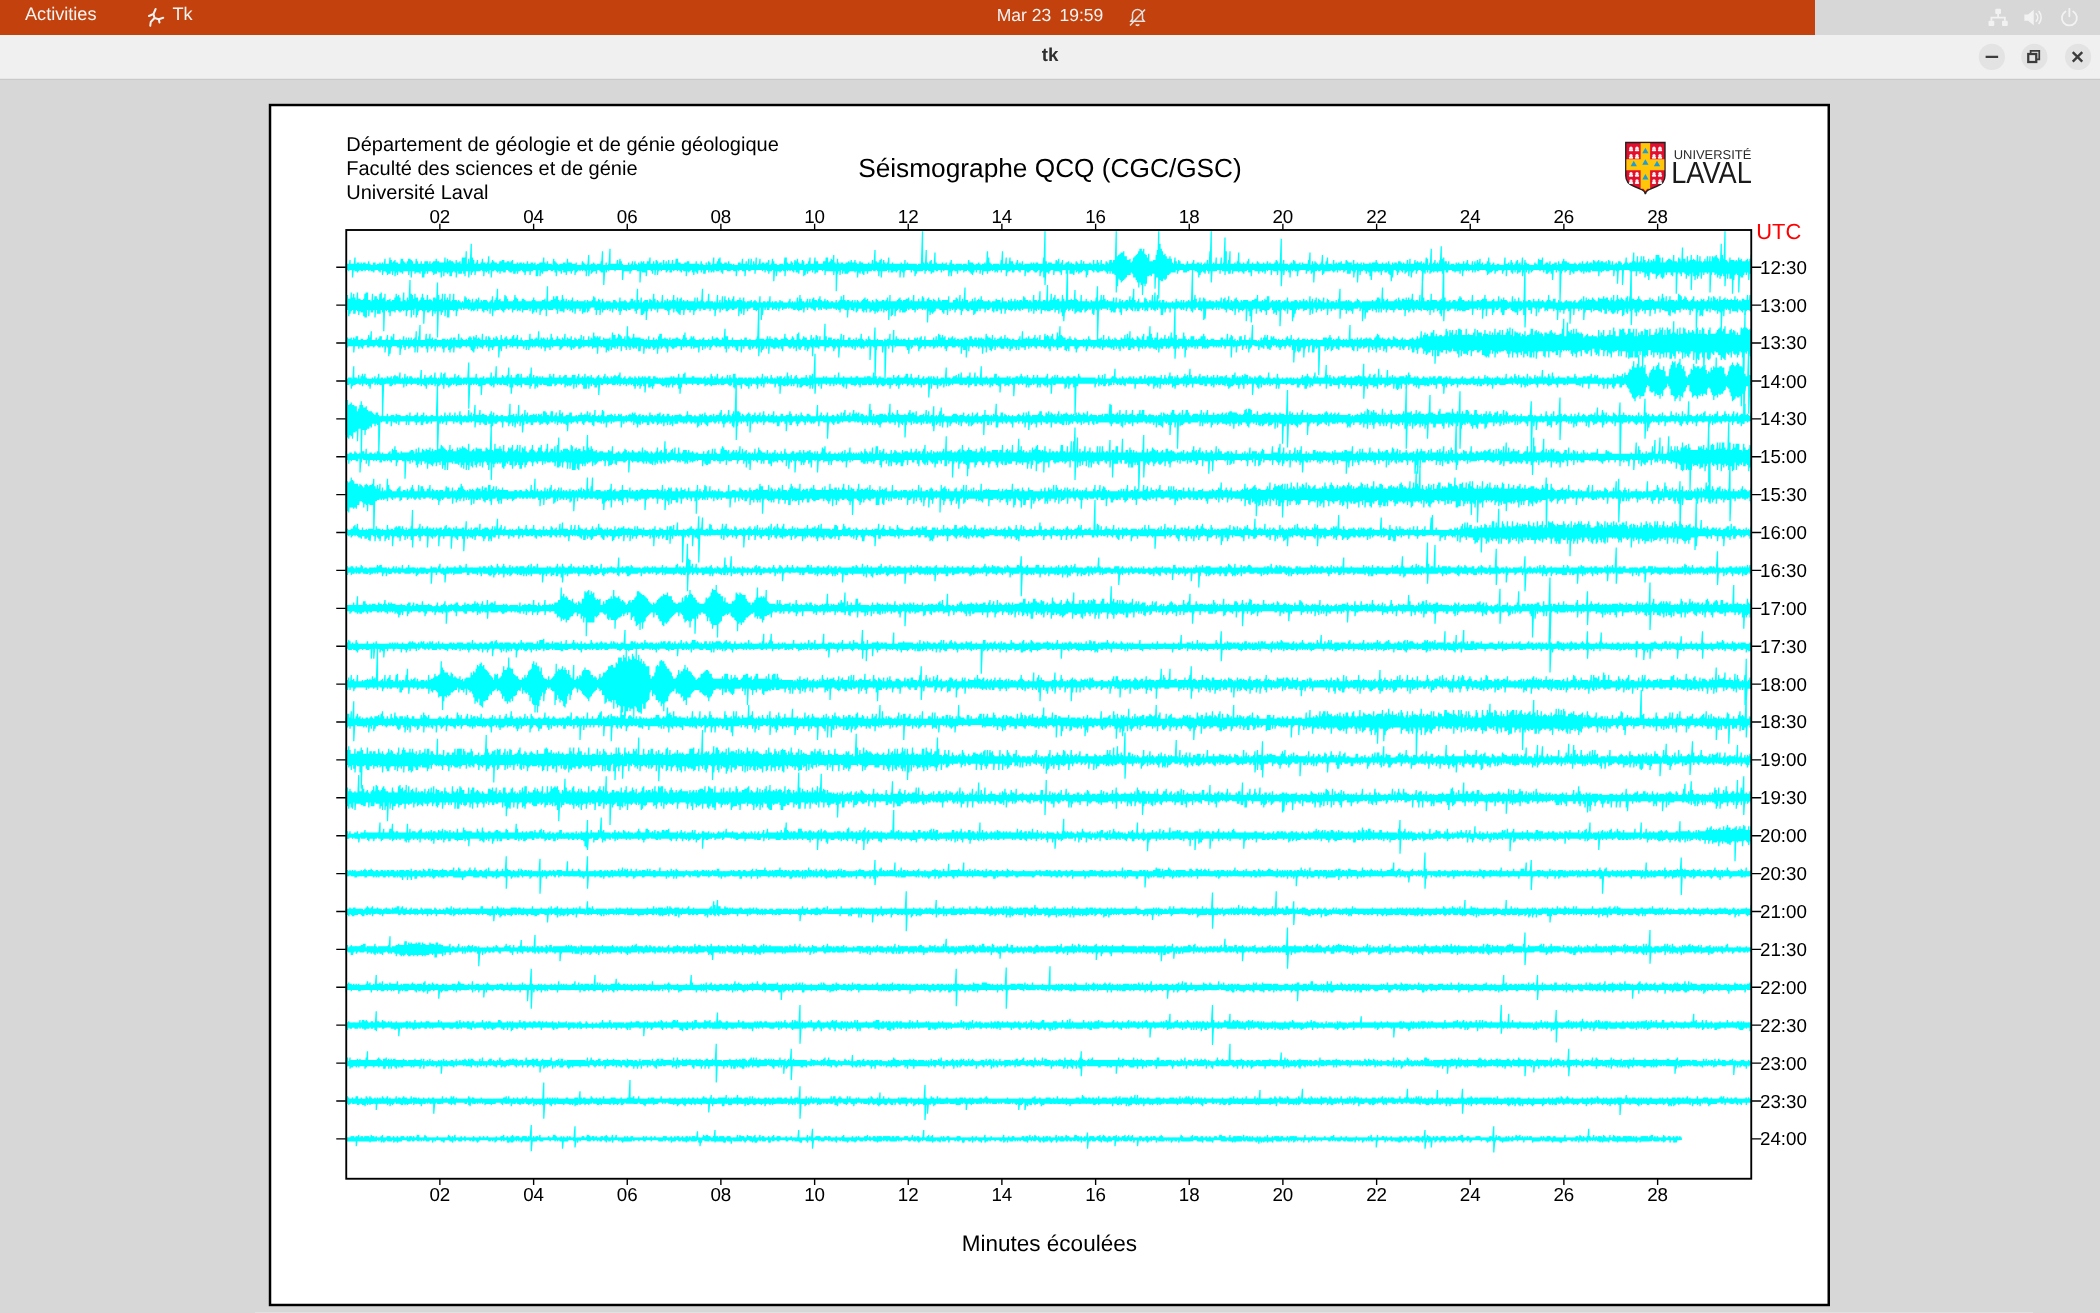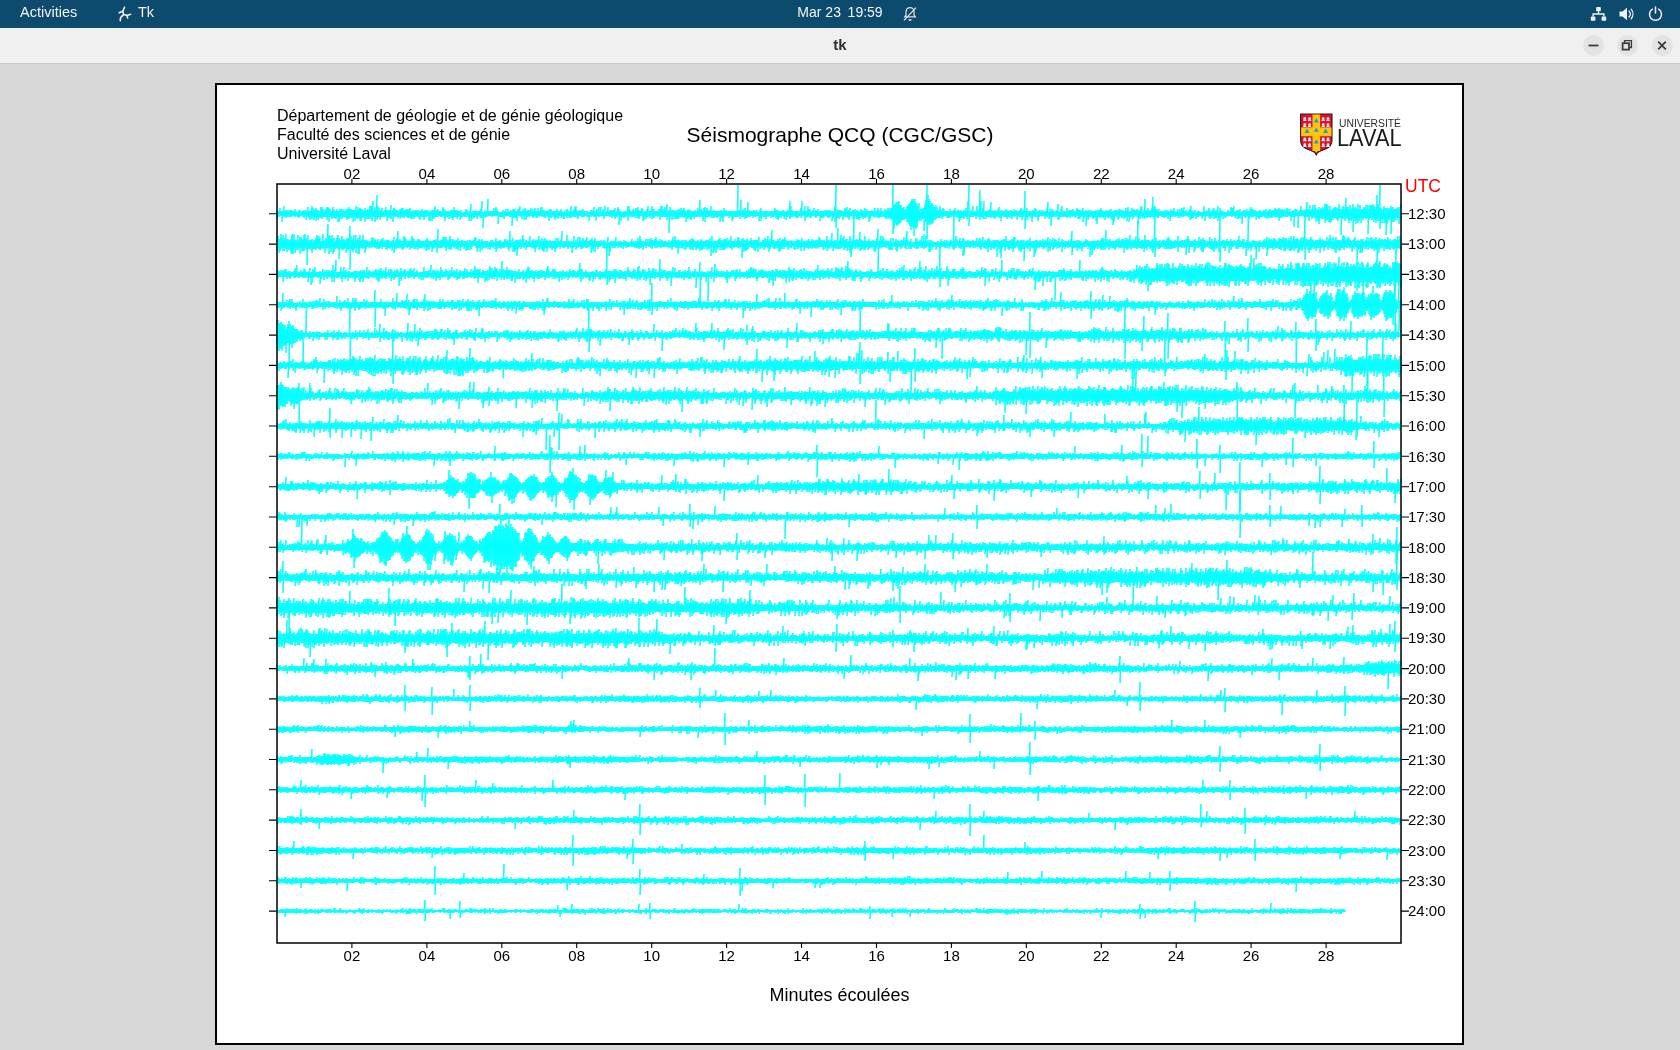--- a/index.html
+++ b/index.html
@@ -1,15 +1,15 @@
 <!DOCTYPE html>
 <html><head><meta charset="utf-8"><style>
 html,body{margin:0;padding:0;width:1680px;height:1050px;overflow:hidden;
 background:#d7d7d7;font-family:"Liberation Sans",sans-serif;}
-#topbar{position:absolute;left:0;top:0;width:1680px;height:28px;background:#0c4a6e;color:#f4f4f4;}
+#topbar{position:absolute;left:0;top:0;width:1452px;height:28px;background:#c2410c;color:#f4f4f4;}
 #topbar .act{position:absolute;left:20px;top:4px;font-size:14.5px;}
 #topbar .tk{position:absolute;left:138px;top:4px;font-size:14.5px;}
 #topbar .clock{position:absolute;left:0;top:4px;width:1680px;text-align:center;font-size:14px;}
 #titlebar{position:absolute;left:0;top:28px;width:1680px;height:35px;background:#f0f0f0;border-bottom:1px solid #c9c9c9;}
 #titlebar .t{position:absolute;left:0;top:8px;width:1680px;text-align:center;font-size:15px;font-weight:bold;color:#2f2f2f;}
 .wbtn{position:absolute;top:35px;width:21px;height:21px;border-radius:50%;background:#e3e3e3;}
 #canvas{position:absolute;left:215px;top:83px;width:1245px;height:958px;background:#fff;border:2px solid #000;}
 svg text{font-family:"Liberation Sans",sans-serif;}
 </style></head><body>
 <div id="topbar">

